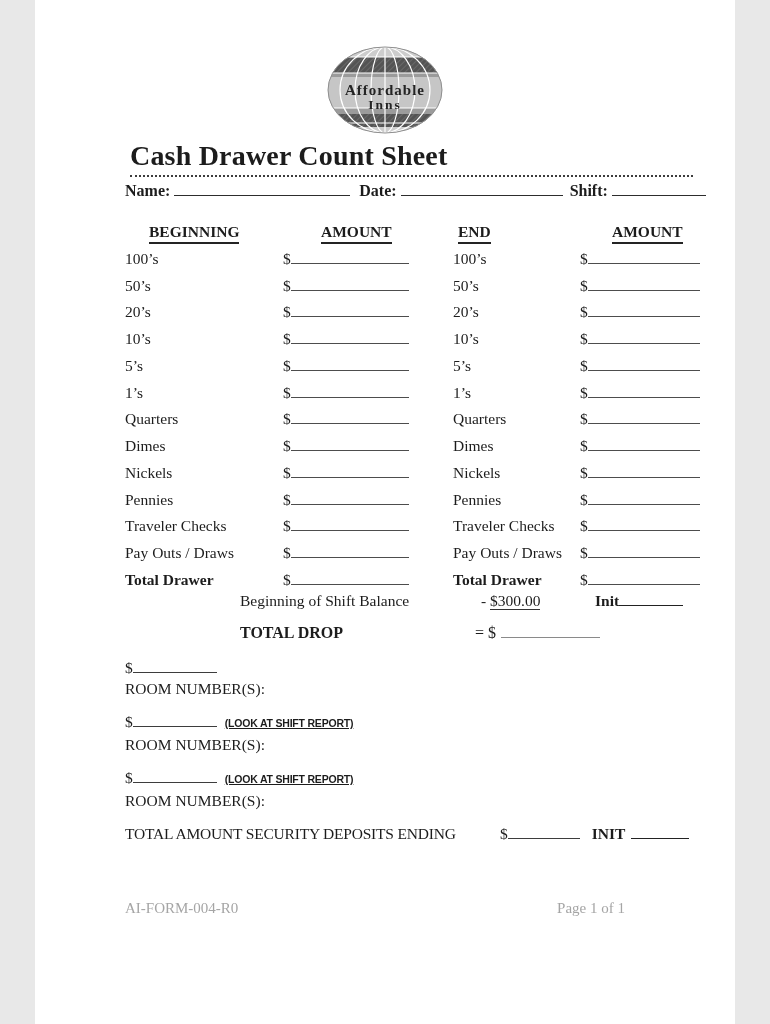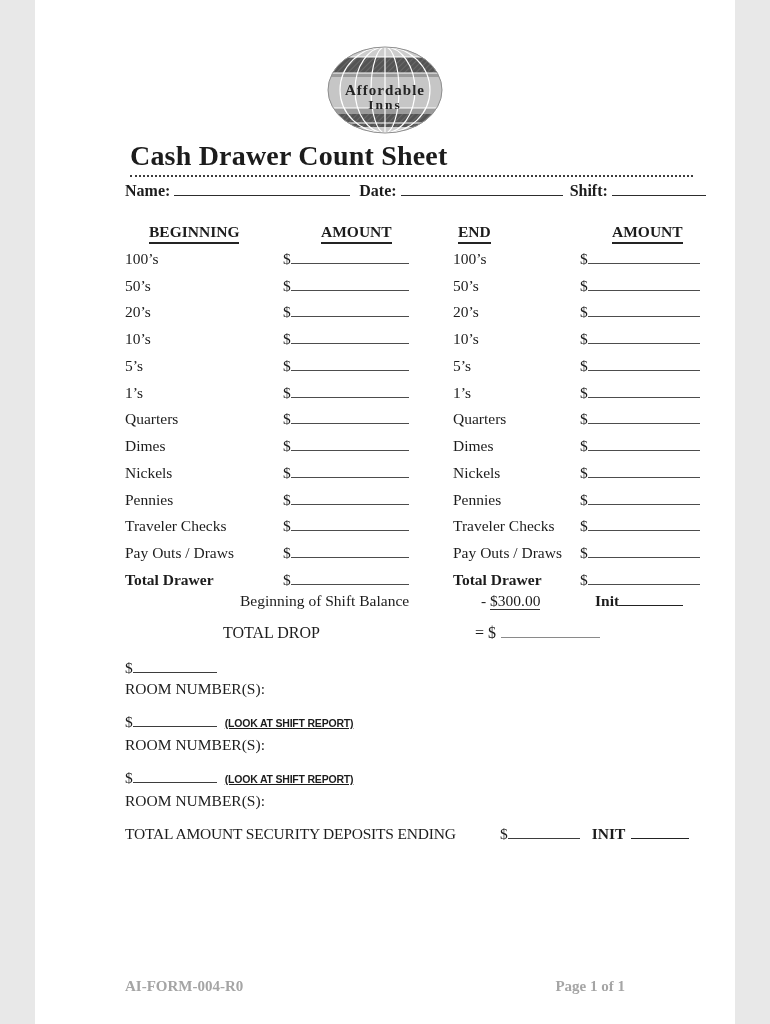--- a/index.html
+++ b/index.html
@@ -81,21 +81,21 @@
     font-family:"Liberation Sans", sans-serif;
     font-weight:bold; font-size:10.5px; letter-spacing:-0.2px;
     margin-left:8px; white-space:nowrap;text-decoration:underline;
   }
   .sec-room { white-space:nowrap; }
   .sec-init { font-weight:bold; margin-left:12px; white-space:nowrap; }
   .sec-init-blank { display:inline-block; width:58px; height:0.85em; border-bottom:1.7px solid #222; margin-left:6px; }
 
   
   .footer-left, .footer-right {
-    position:absolute; top:978px; font-size:15px; color:#a5a5a5;font-weight:bold;
+    position:absolute; top:900px; font-size:15px; color:#a5a5a5;
   }
   .footer-left  { left:90px; }
   .footer-right { right:110px; }
 </style>
 </head>
 <body>
 
 <div class="page">
 
   <div class="logo-wrap">
@@ -306,21 +306,21 @@
       </div>
   </div>
 
   <div class="bal-row">
     <span class="abs" style="left:115px">Beginning of Shift Balance</span>
     <span class="abs" style="left:356px"><span>-</span> <span class="u300">$300.00</span></span>
     <span class="abs" style="left:470px; font-weight:bold"><span>Init</span><span class="init-blank"></span></span>
   </div>
 
   <div class="drop-row">
-    <span class="abs" style="left:98px; font-weight:normal">TOTAL DROP</span>
+    <span class="abs" style="left:115px; font-weight:bold">TOTAL DROP</span>
     <span class="abs" style="left:350px"><span>= $</span><span class="drop-line"></span></span>
   </div>
 
   <div class="sec-block">
 
     <div class="sec">
       <div class="sec-line1">
         <span class="sec-amt">
             <span>$</span>
             <span class="sec-blank sb82"></span>

